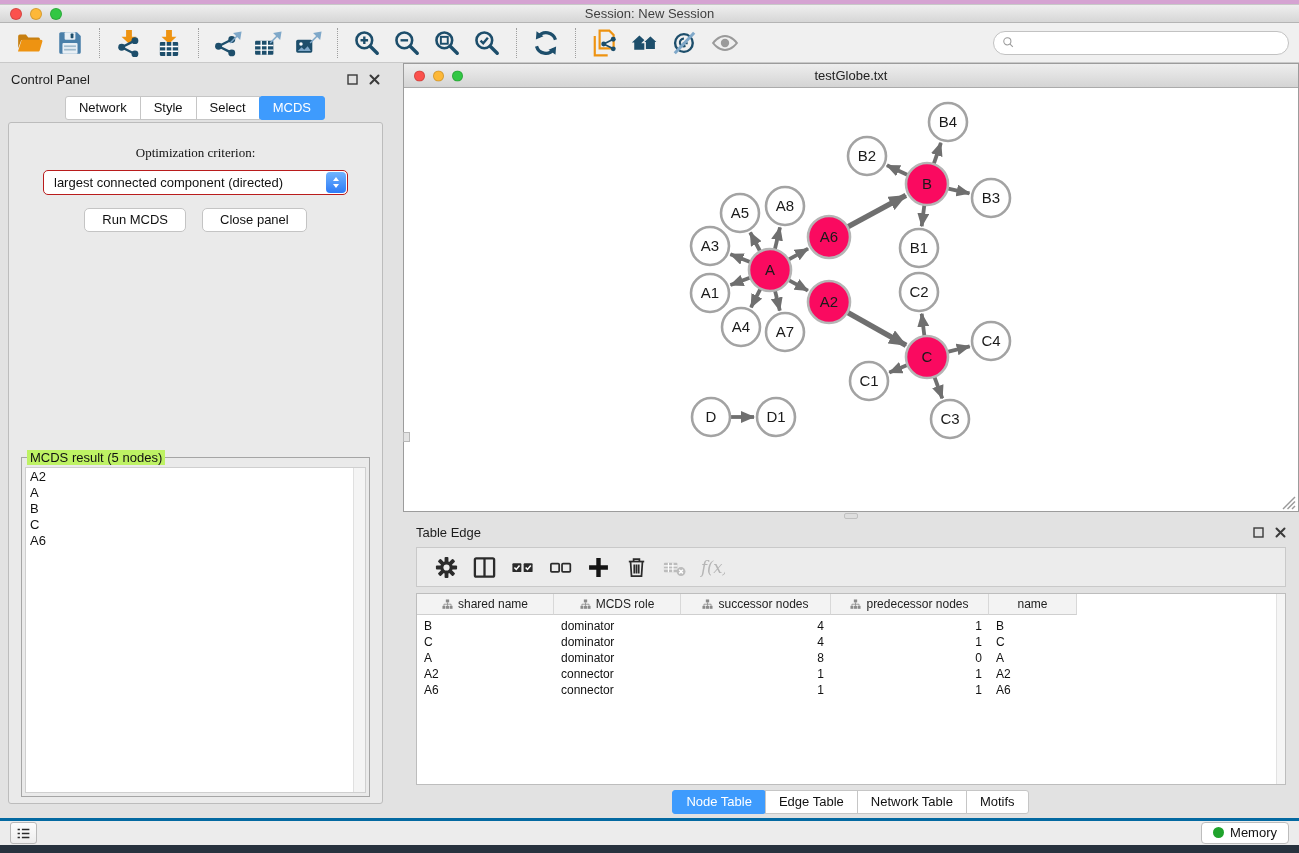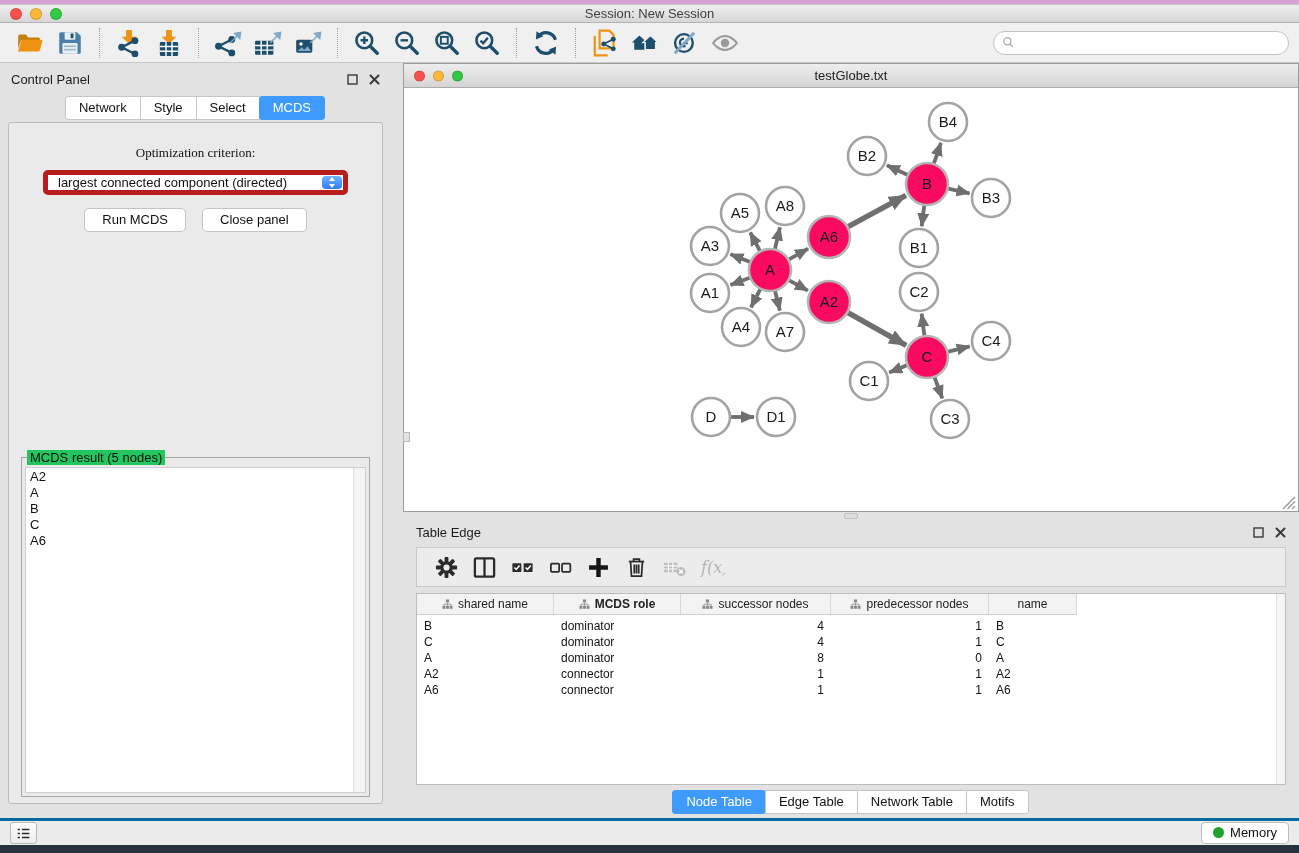--- a/index.html
+++ b/index.html
@@ -42,33 +42,33 @@
   .win-ctl { margin-left:auto; display:flex; gap:11px; align-items:center; }
   .win-ctl svg { width:11px; height:11px; }
   .cp-tabs { display:flex; justify-content:center; margin-top:5px; position:relative; z-index:2; }
   .ui-tab { background:#fff; border:1px solid #c6c6c6; padding:3px 13px 4px; font-size:13px; margin-left:-1px; color:#111; }
   .ui-tab:first-child { border-radius:3px 0 0 3px; }
   .ui-tab:last-child { border-radius:0 3px 3px 0; }
   .ui-tab.active { background:#3e9bfd; color:#fff; border-color:#3e9bfd; border-radius:3px; }
   .cp-body { flex:1; margin:2px 8px 14px; border:1px solid #bcbcbc; border-radius:3px; background:#eaeaea;
     display:flex; flex-direction:column; padding:6px 6px 6px; min-height:0; }
   .opt-label { text-align:center; font-size:13px; margin-top:16px; color:#111;font-family:Liberation Serif, serif; }
-  .dropdown { margin:9px 28px 0; height:25px; background:#fff; border:5px solid #b91c1c; border-radius:5px;
+  .dropdown { margin:9px 28px 0; height:25px; background:#fff; border:1px solid #b91c1c; border-radius:5px;
     display:flex; align-items:center; position:relative; font-size:13px; padding-left:10px; color:#111; }
   .dd-stepper { position:absolute; right:1px; top:1px; bottom:1px; width:20px;
     background:linear-gradient(#70b4fe,#2e7bf6); border-radius:4px;
     display:flex; flex-direction:column; align-items:center; justify-content:center; gap:3px; }
   .dd-up { width:0; height:0; border-left:3.5px solid transparent; border-right:3.5px solid transparent; border-bottom:4.5px solid #fff; }
   .dd-down { width:0; height:0; border-left:3.5px solid transparent; border-right:3.5px solid transparent; border-top:4.5px solid #fff; }
   .btn-row { display:flex; justify-content:center; gap:16px; margin-top:13px; }
   .mac-btn { background:#fff; border:1px solid #c4c4c4; border-radius:5px; font-size:13px; padding:3px 17px 4px; color:#111; }
 
   .result-fieldset { margin-top:auto; height:340px; border:1px solid #a5a5a5; position:relative;
     margin-left:6px; margin-right:6px; padding:9px 3px 3px; display:flex; background:#eaeaea; }
-  .result-legend { position:absolute; top:-8px; left:5px; background:#22c55e; font-size:13px; padding:0 3px; color:#111; }
+  .result-legend { position:absolute; top:-8px; left:5px; background:#bef264; font-size:13px; padding:0 3px; color:#111; }
   .result-list { flex:1; background:#fff; border:1px solid #cfcfcf; position:relative; font-size:13px;
     padding:1px 14px 0 4px; line-height:16px; overflow:hidden; }
   .result-item { color:#111; }
   .result-scrollbar { position:absolute; right:0; top:0; bottom:0; width:12px; background:#f4f4f4; border-left:1px solid #e0e0e0; }
 
   
   .right-area { flex:1; display:flex; flex-direction:column; margin-left:12px; min-width:0; }
 
   .network-window { height:449px; border:1px solid #9c9c9c; display:flex; flex-direction:column; background:#fff; position:relative; }
   .net-titlebar { height:24px; background:linear-gradient(#eeeeee,#d4d4d4); border-bottom:1px solid #ababab;
@@ -548,21 +548,21 @@
                     <g fill="#8a8a8a">
                       <rect x="4.2" y="0.5" width="3.6" height="3.2"></rect>
                       <rect x="0.5" y="7.5" width="3.2" height="3.2"></rect>
                       <rect x="4.4" y="7.5" width="3.2" height="3.2"></rect>
                       <rect x="8.3" y="7.5" width="3.2" height="3.2"></rect>
                       <path d="M6 3.7v2M2.1 7.5V5.7h7.8v1.8M6 5.7v1.8" stroke="#8a8a8a" stroke-width="0.9" fill="none"></path>
                     </g>
                   </svg>
                   <span>shared name</span>
                 </div>
-                <div class="tbl-hcell" style="width: 127px; font-weight: bold;">
+                <div class="tbl-hcell" style="width: 127px;">
                   <svg viewBox="0 0 12 12">
                     <g fill="#8a8a8a">
                       <rect x="4.2" y="0.5" width="3.6" height="3.2"></rect>
                       <rect x="0.5" y="7.5" width="3.2" height="3.2"></rect>
                       <rect x="4.4" y="7.5" width="3.2" height="3.2"></rect>
                       <rect x="8.3" y="7.5" width="3.2" height="3.2"></rect>
                       <path d="M6 3.7v2M2.1 7.5V5.7h7.8v1.8M6 5.7v1.8" stroke="#8a8a8a" stroke-width="0.9" fill="none"></path>
                     </g>
                   </svg>
                   <span>MCDS role</span>

